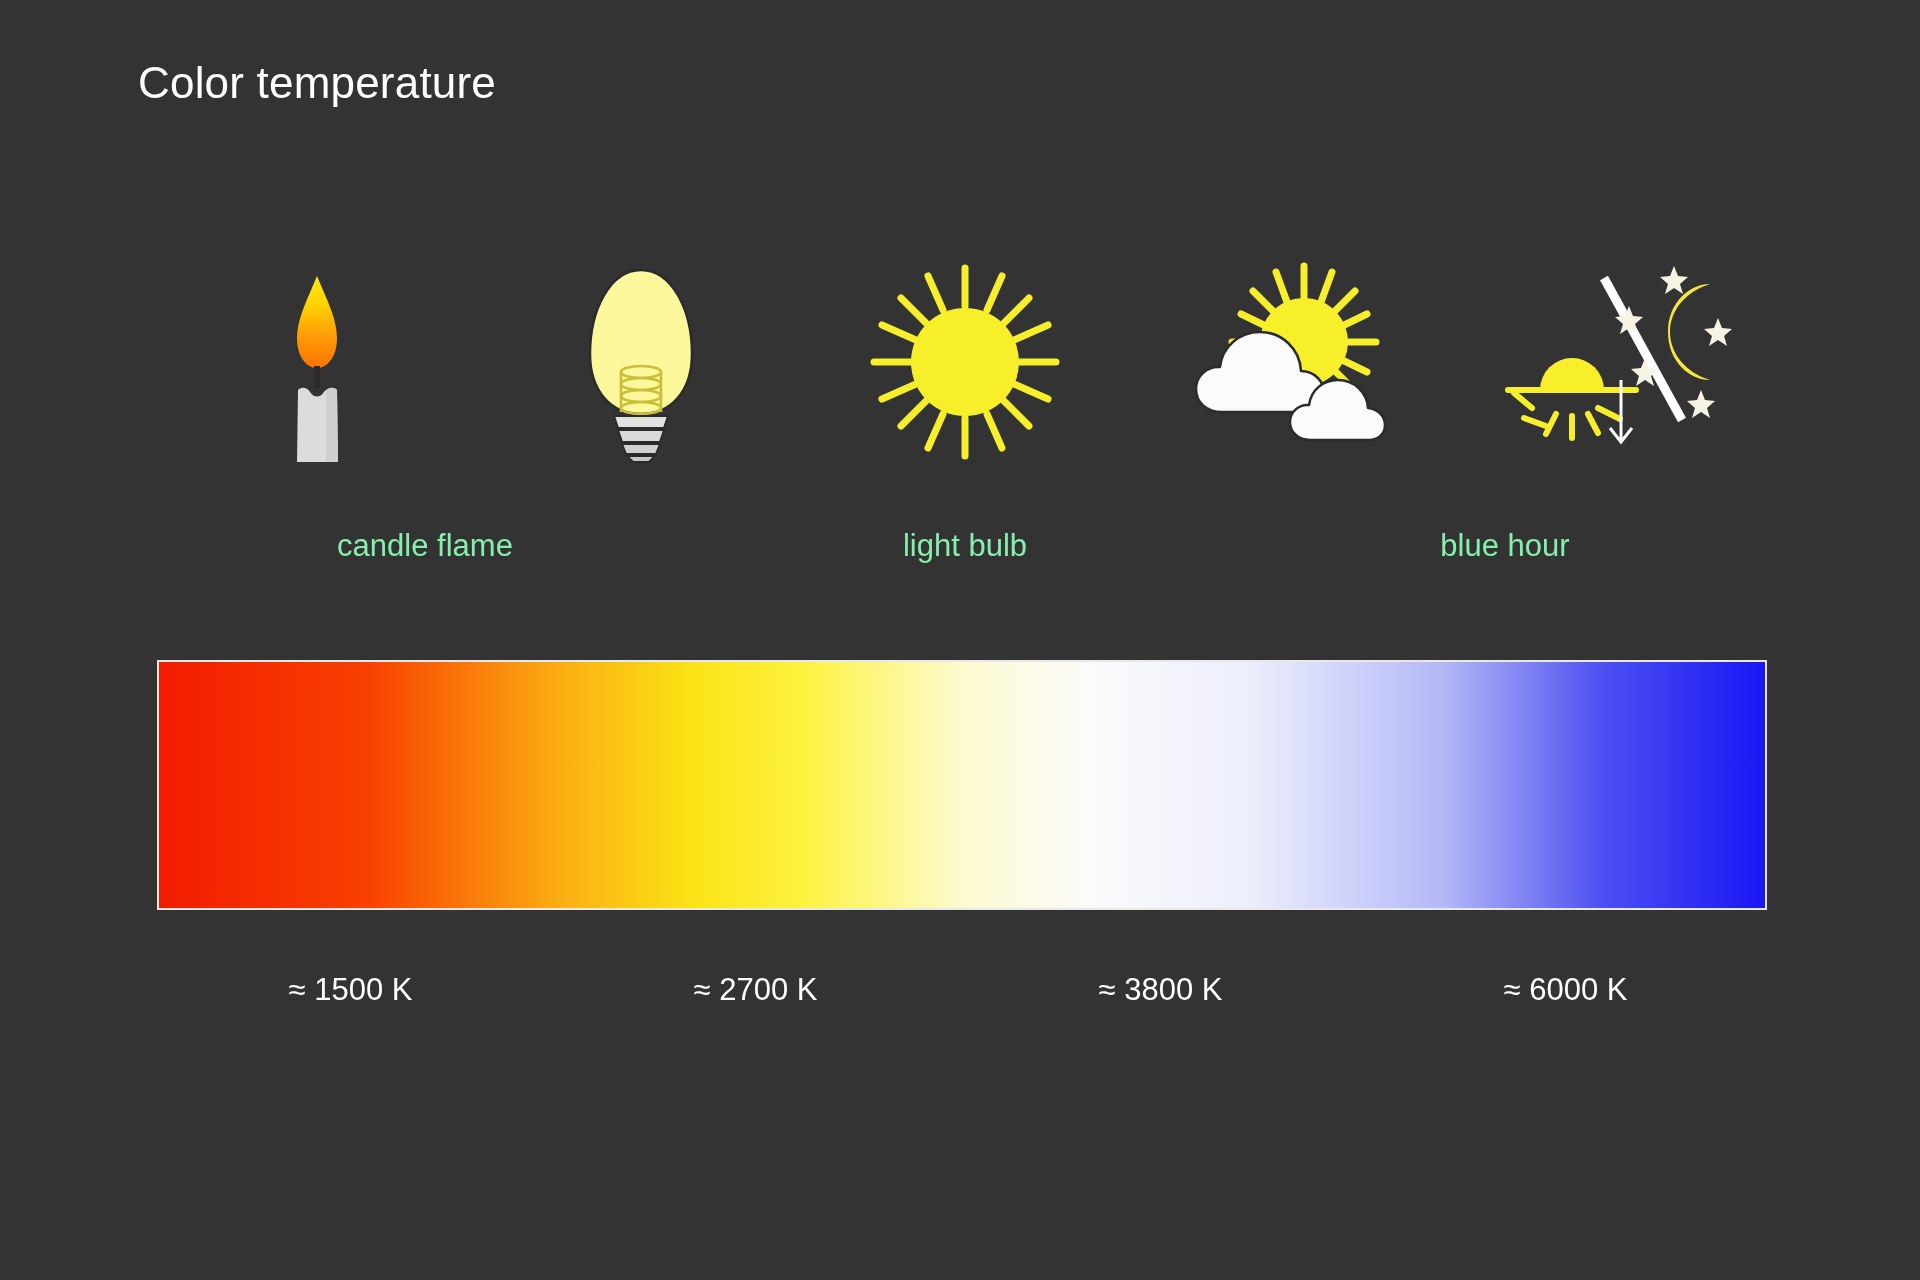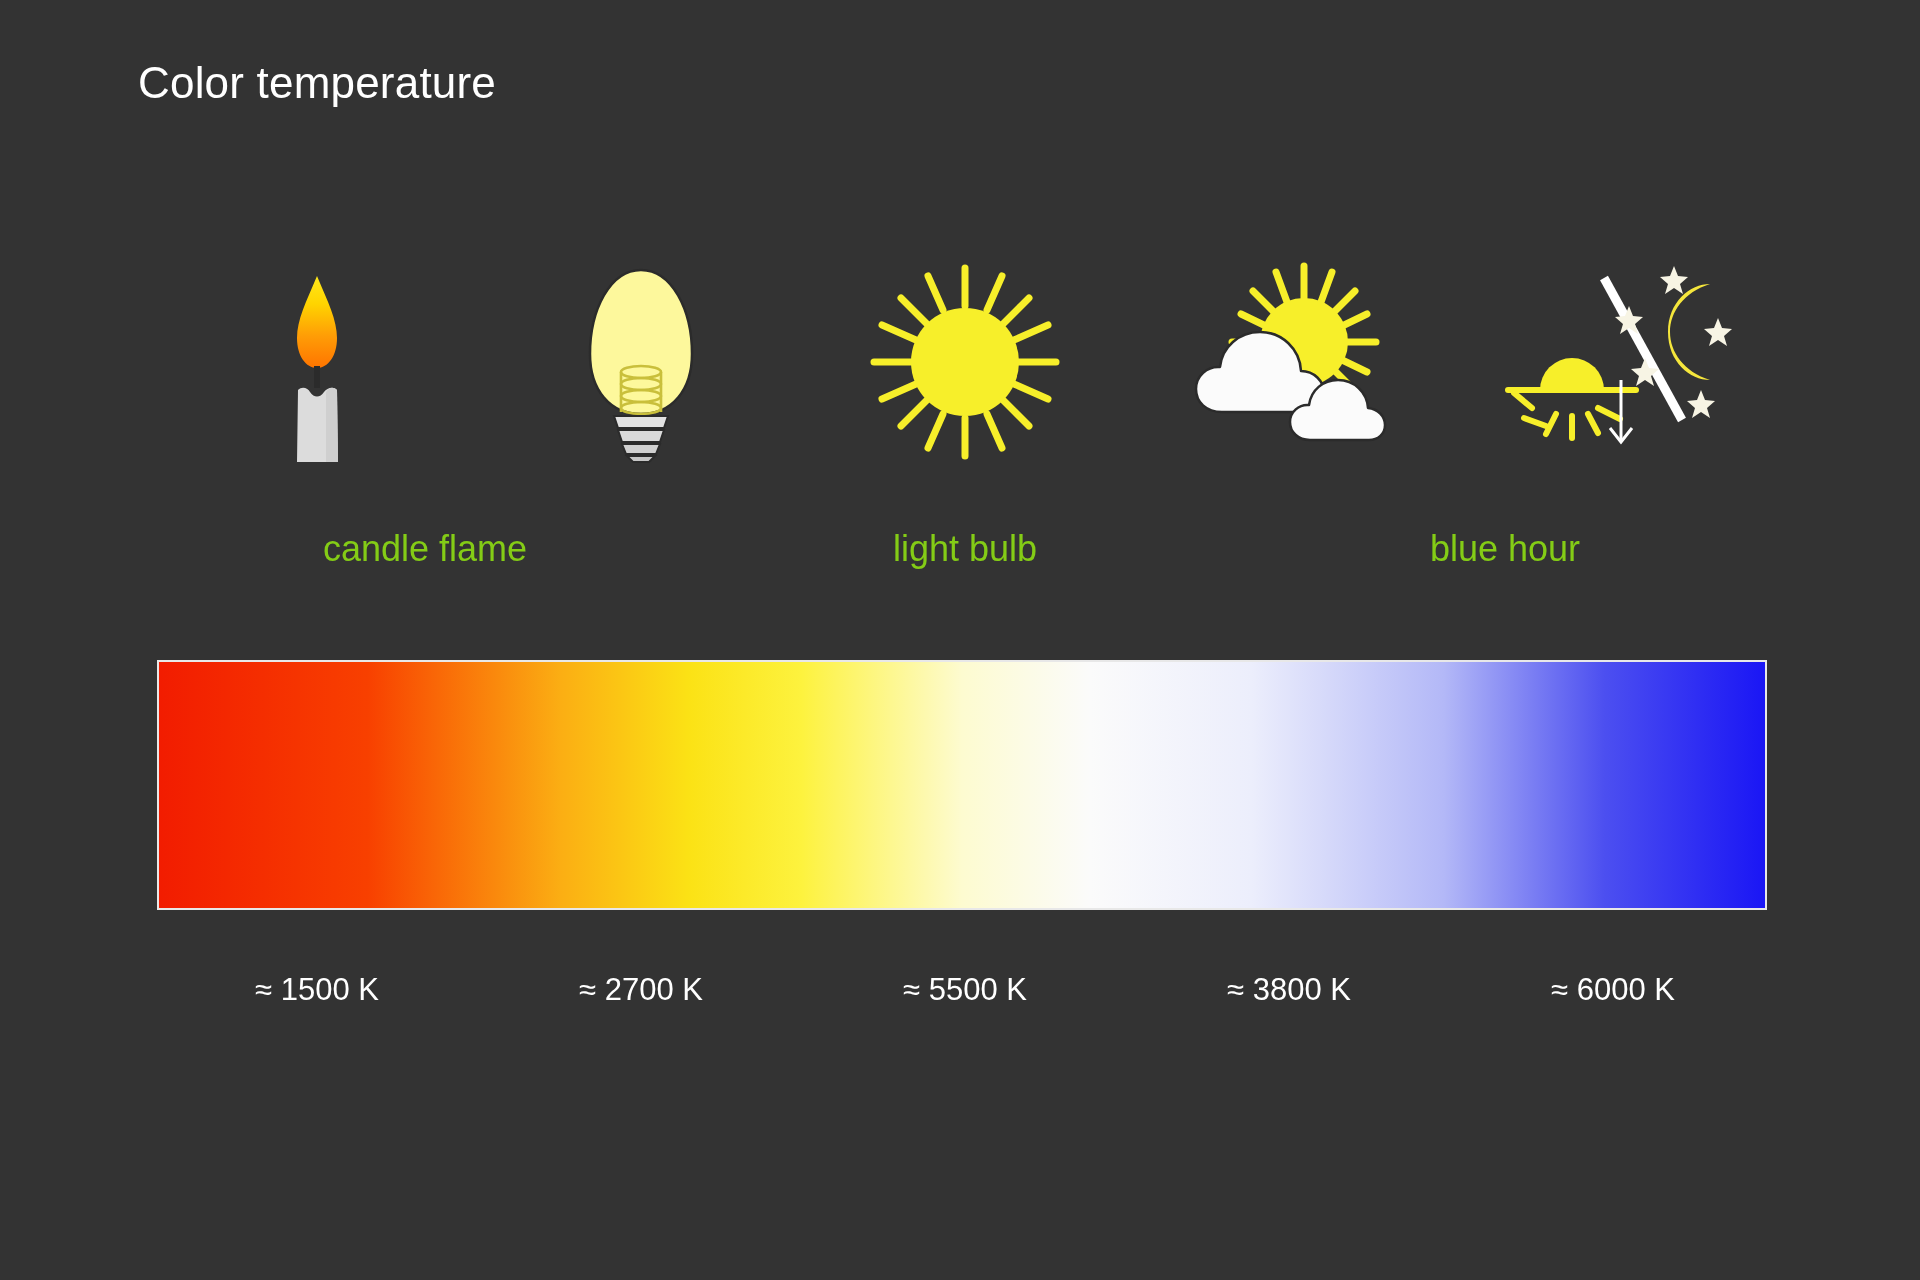--- a/index.html
+++ b/index.html
@@ -59,40 +59,40 @@
   .label-row {
     position: absolute;
     left: 155px;
     top: 528px;
     width: 1620px;
     display: flex;
   }
   .label-cell {
     flex: 1 1 0;
     text-align: center;
-    font-size: 36px;
-    color: #84cc16;
+    font-size: 31px;
+    color: #86efac;
     white-space: nowrap;
   }
 
   
   .gradient-bar {
     position: absolute;
     left: 157px;
     top: 660px;
     width: 1610px;
     height: 250px;
     border: 2px solid #e8e8e8;
     box-sizing: border-box;
   }
 
   
   .kelvin-row {
     position: absolute;
-    left: 155px;
+    left: 148px;
     top: 972px;
     width: 1620px;
     display: flex;
   }
   .kelvin-cell {
     flex: 1 1 0;
     text-align: center;
     font-size: 31px;
     color: #ffffff;
     white-space: nowrap;
@@ -249,18 +249,17 @@
     <div class="label-cell">candle flame</div>
     <div class="label-cell">light bulb</div>
     <div class="label-cell">blue hour</div>
   </div>
 
   <div class="gradient-bar" id="gradientBar" style="background: linear-gradient(to right, rgb(242, 28, 0) 0%, rgb(248, 64, 0) 13%, rgb(251, 174, 19) 25%, rgb(251, 226, 21) 33%, rgb(253, 242, 62) 40%, rgb(253, 251, 208) 50%, rgb(251, 251, 251) 58%, rgb(236, 238, 252) 68%, rgb(179, 184, 247) 80%, rgb(76, 79, 240) 90%, rgb(26, 22, 245) 100%); border-color: rgb(232, 232, 232);"></div>
 
   <div class="kelvin-row">
     <div class="kelvin-cell">≈ 1500 K</div>
     <div class="kelvin-cell">≈ 2700 K</div>
-    <div class="kelvin-cell">≈ 5500 K</div>
     <div class="kelvin-cell">≈ 3800 K</div>
     <div class="kelvin-cell">≈ 6000 K</div>
   </div>
 
 </div>
 
 </body></html>

